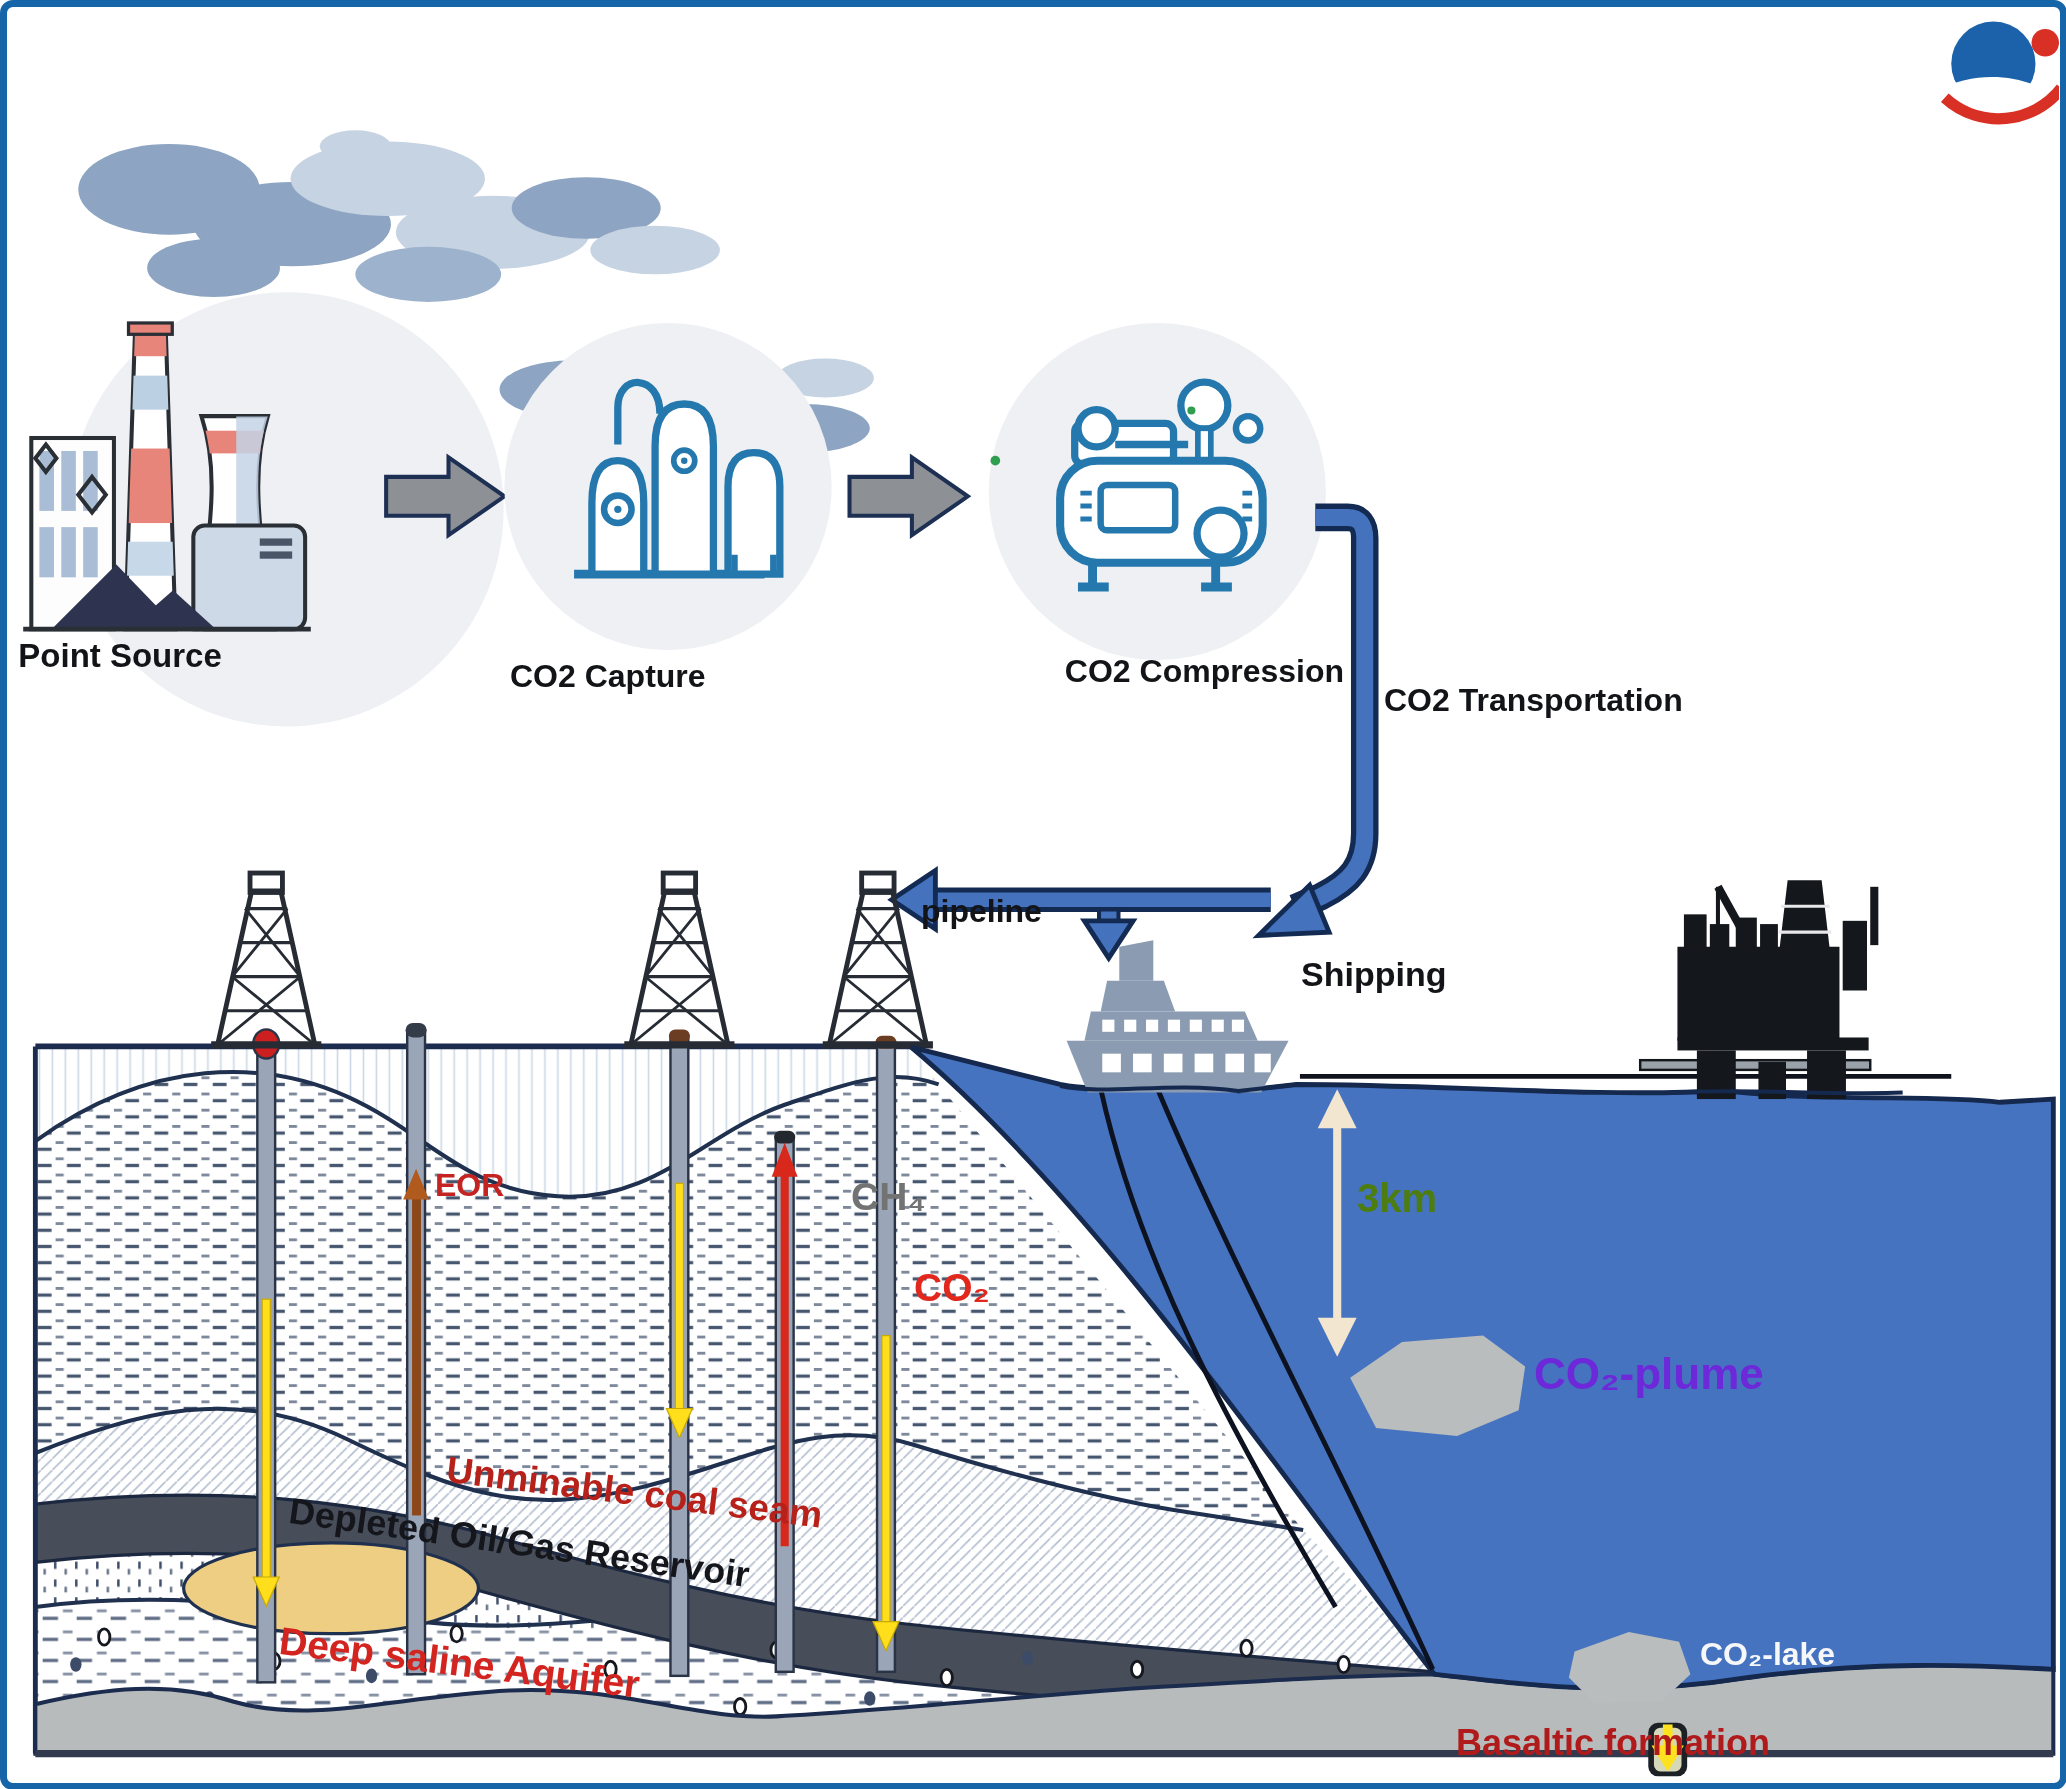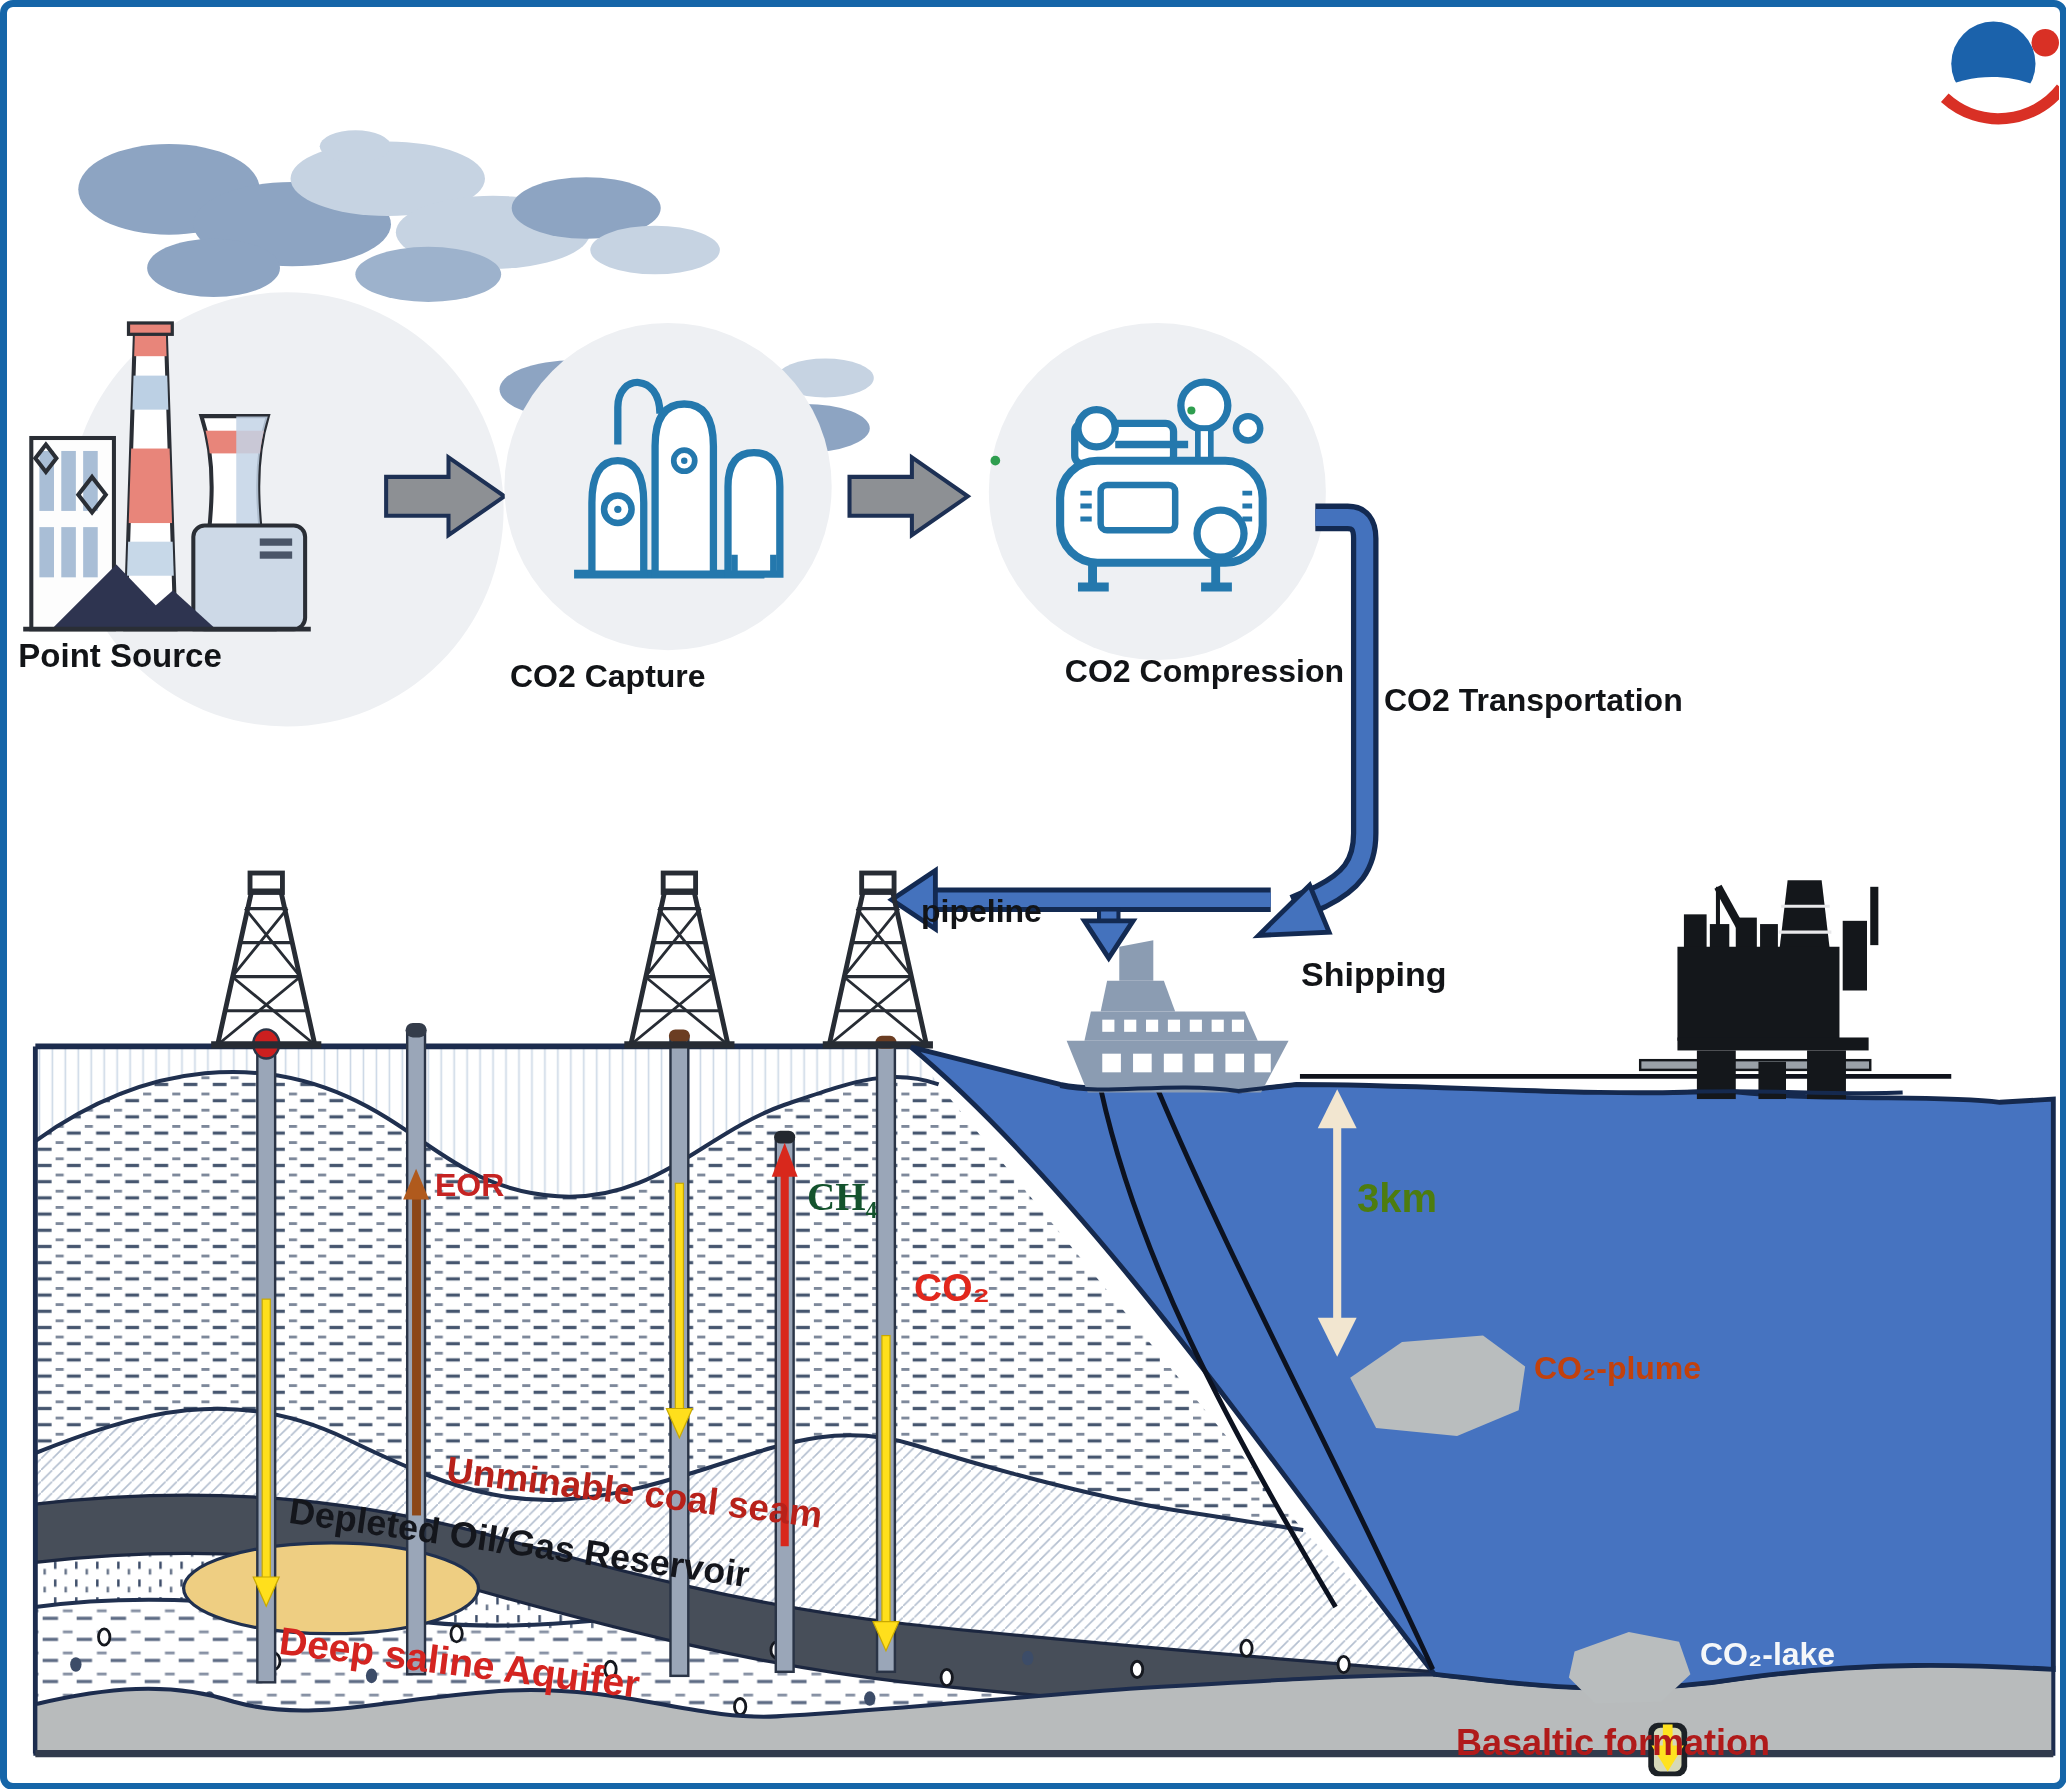--- a/index.html
+++ b/index.html
@@ -13,25 +13,25 @@
          color:#121417; white-space:nowrap; line-height:1;}
   .title{left:0; right:0; top:29px; text-align:center; font-size:83px; font-weight:800;
          letter-spacing:-1.6px; color:#0c0c0e;}
   .lbl-point{left:11.3px; top:632px; font-size:33px;}
   .lbl-capture{left:503px; top:653px; width:324px; text-align:left; font-size:32px;}
   .lbl-compress{left:964px; top:648px; width:373px; text-align:right; font-size:32px;}
   .lbl-transport{left:1377px; top:677px; font-size:32px;}
   .lbl-pipeline{left:914px; top:841px; font-size:32px;margin-top:47px;}
   .lbl-shipping{left:1294px; top:950px; font-size:34px;}
   .lbl-3km{left:1350px; top:1171px; font-size:40px; color:#4d7c0f;}
-  .lbl-plume{left:1527px; top:1345px; font-size:32px; color:#c2410c;}
+  .lbl-plume{left:1527px; top:1345px; font-size:44px; color:#6d28d9;}
   .lbl-lake{left:1693px; top:1631px; font-size:32px; color:#f5f7f9;}
   .lbl-basaltic{left:1449px; top:1718px; font-size:36px; color:#b01a1a;}
   .lbl-eor{left:428px; top:1162px; font-size:32px; font-weight:800; color:#c52322;}
-  .lbl-ch4{left:800px; top:1170px; font-size:39px; font-weight:800; color:#14532d;font-family:Liberation Serif, serif;}
+  .lbl-ch4{left:844px; top:1170px; font-size:39px; font-weight:800; color:#737373;}
   .lbl-co2{left:907px; top:1261px; font-size:39px; font-weight:800; color:#e2271c;}
   .lbl-coal{left:442px; top:1444px; font-size:37px; font-weight:800; color:#b8211a;
             transform:rotate(7deg); transform-origin:left top;}
   .lbl-reservoir{left:285px; top:1486px; font-size:36px; color:#14161c;
             transform:rotate(8deg); transform-origin:left top;}
   .lbl-aquifer{left:275px; top:1614px; font-size:39px; font-weight:800; color:#d42420;
             transform:rotate(7deg); transform-origin:left top;}
 </style>
 </head>
 <body>

